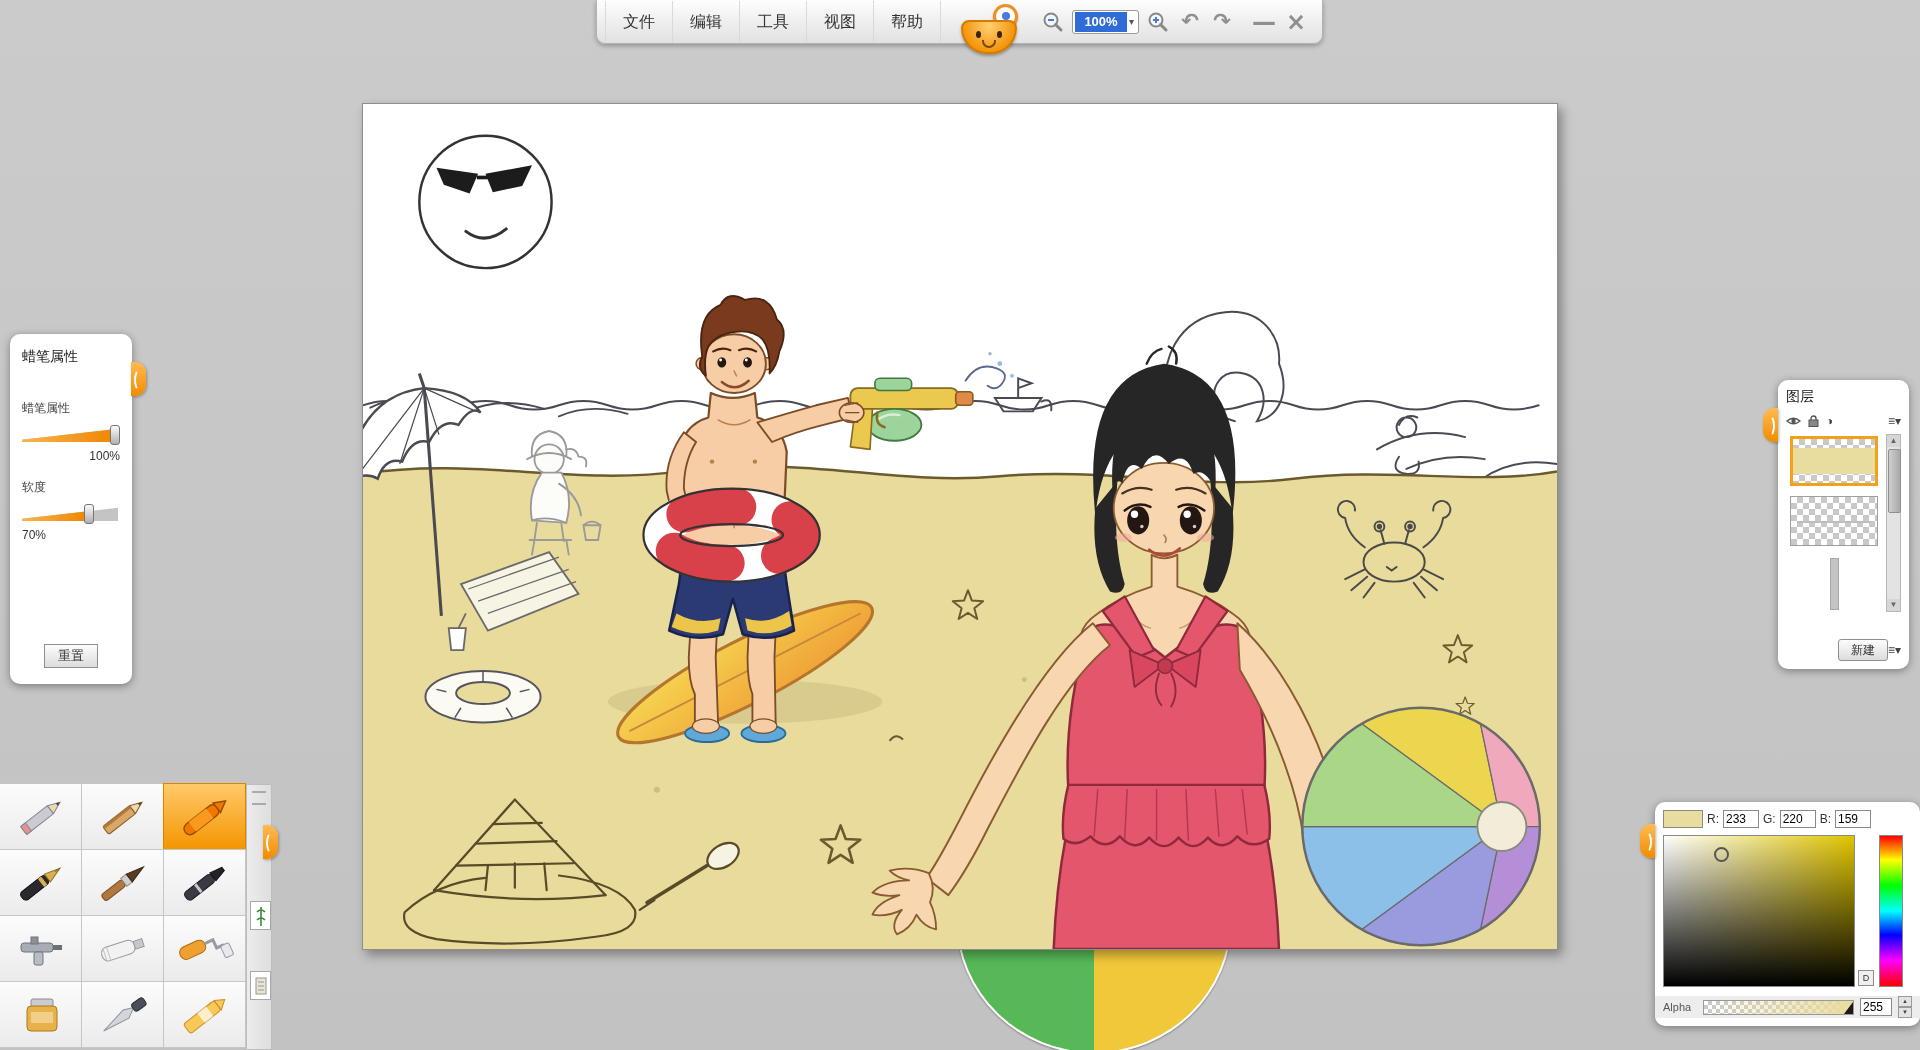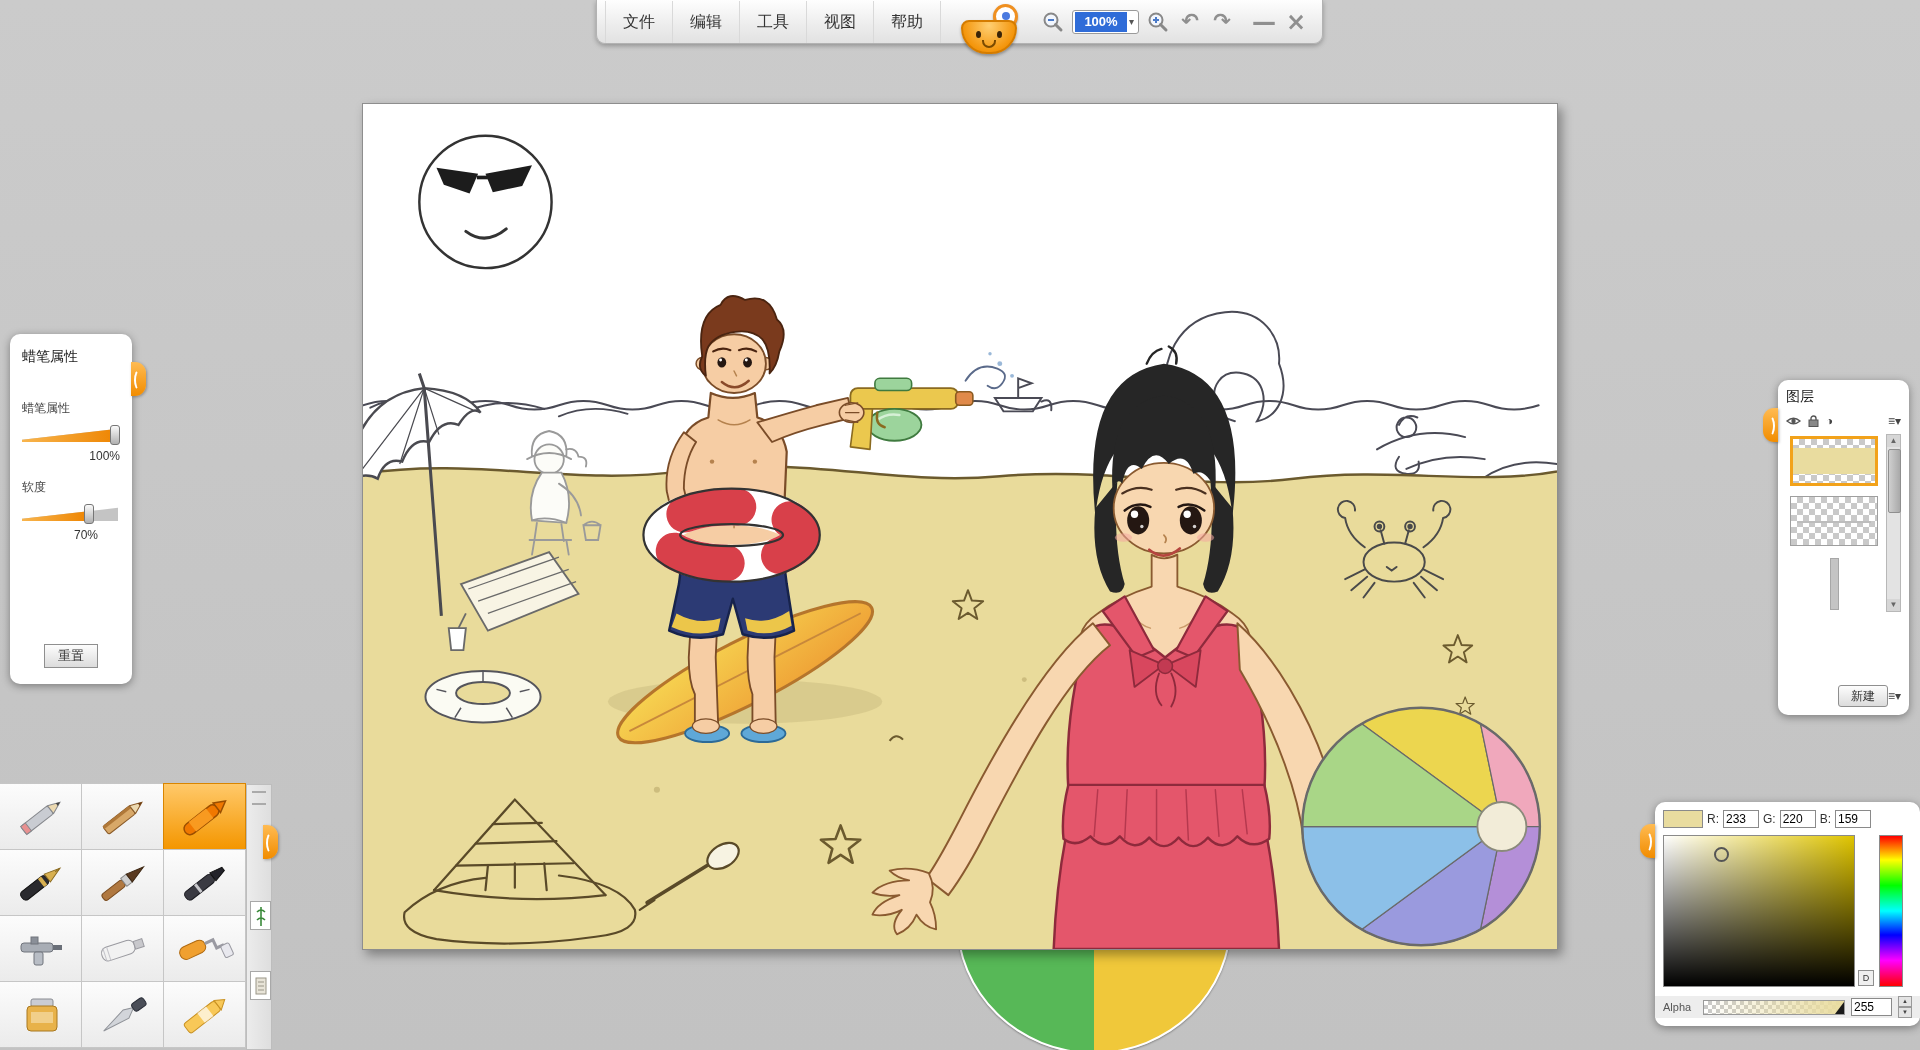--- a/index.html
+++ b/index.html
@@ -64,21 +64,21 @@
   
   .palette{position:absolute;left:0;top:784px;width:272px;height:266px;}
   .grid{position:absolute;left:0;top:0;width:246px;display:grid;grid-template-columns:repeat(3,82px);grid-auto-rows:66px;}
   .cell{background:linear-gradient(180deg,#fcfcfc,#ebebeb);border:1px solid #c6c6c6;margin:-1px 0 0 -1px;
     display:flex;align-items:center;justify-content:center;}
   .cell.sel{background:linear-gradient(180deg,#ffc96a,#f49600);border-color:#d98500;}
   .strip{position:absolute;left:246px;top:0;width:26px;height:266px;background:linear-gradient(90deg,#ececec,#dedede);border:1px solid #bdbdbd;box-sizing:border-box;}
   .strip .grip{position:absolute;left:5px;top:6px;width:14px;height:10px;border-top:2px solid #aaa;border-bottom:2px solid #aaa;}
   .strip .mini{position:absolute;left:3px;width:19px;height:27px;background:#fff;border:1px solid #a8a8a8;display:flex;align-items:center;justify-content:center;}
   
-  .layers{left:1778px;top:380px;width:131px;height:335px;padding:8px;box-sizing:border-box;}
+  .layers{left:1778px;top:380px;width:131px;height:289px;padding:8px;box-sizing:border-box;}
   .layers .title{font-size:14px;color:#222;margin-bottom:6px;}
   .icon-row{display:flex;align-items:center;gap:7px;height:18px;margin-bottom:4px;font-size:12px;color:#444;}
   .icon-row .spacer{flex:1;}
   .layer-list{position:relative;height:178px;}
   .checker{background-image:conic-gradient(#c9c9c9 25%,#fff 0 50%,#c9c9c9 0 75%,#fff 0);background-size:12px 12px;}
   .thumb{position:absolute;left:4px;width:88px;height:50px;box-sizing:border-box;}
   .thumb.sel{border:3px solid #f2a21a;}
   .thumb.plain{border:1px solid #9f9f9f;}
   .thumb .band{position:absolute;left:0;right:0;top:9px;bottom:9px;}
   .thumb .faint{position:absolute;left:6px;right:6px;top:50%;height:2px;background:#bdbdbd;}
@@ -382,21 +382,21 @@
     <div class="handle" style="left:88px;"></div>
   </div>
   <div class="slider-val" style="text-align:right;">100%</div>
   <div class="lbl">软度</div>
   <div class="slider">
     <div class="wedge">
         <div class="fill" style="width:70%"></div>
       </div>
     <div class="handle" style="left:62px;"></div>
   </div>
-  <div class="slider-val" style="text-align:right;padding-right:22px;">70%</div>
+  <div class="slider-val" style="padding-right:22px;">70%</div>
   <div class="reset-btn">重置</div>
 </div>
 
 <div class="palette">
   <div class="grid">
     <div class="cell">
       <svg width="60" height="48">
           <g transform="rotate(-38 30 24)">
             <rect x="8" y="19" width="34" height="10" rx="2" fill="#c9ccd2" stroke="#85878c"></rect>
             <rect x="8" y="19" width="6" height="10" fill="#e89090" stroke="#85878c"></rect>
@@ -570,19 +570,19 @@
   <div class="svbox">
     <div class="sv-cursor"></div>
   </div>
   <div class="dbtn">D</div>
   <div class="hue"></div>
   <div class="alpha-row">
     <span class="albl">Alpha</span>
     <div class="alpha-track">
       <div class="alpha-handle"></div>
     </div>
-    <input class="num" style="width: 41px;" value="255">
+    <input class="num" style="width: 32px;" value="255">
     <div class="spin">
       <span>▲</span>
       <span>▼</span>
     </div>
   </div>
 </div>
 
 </body></html>

